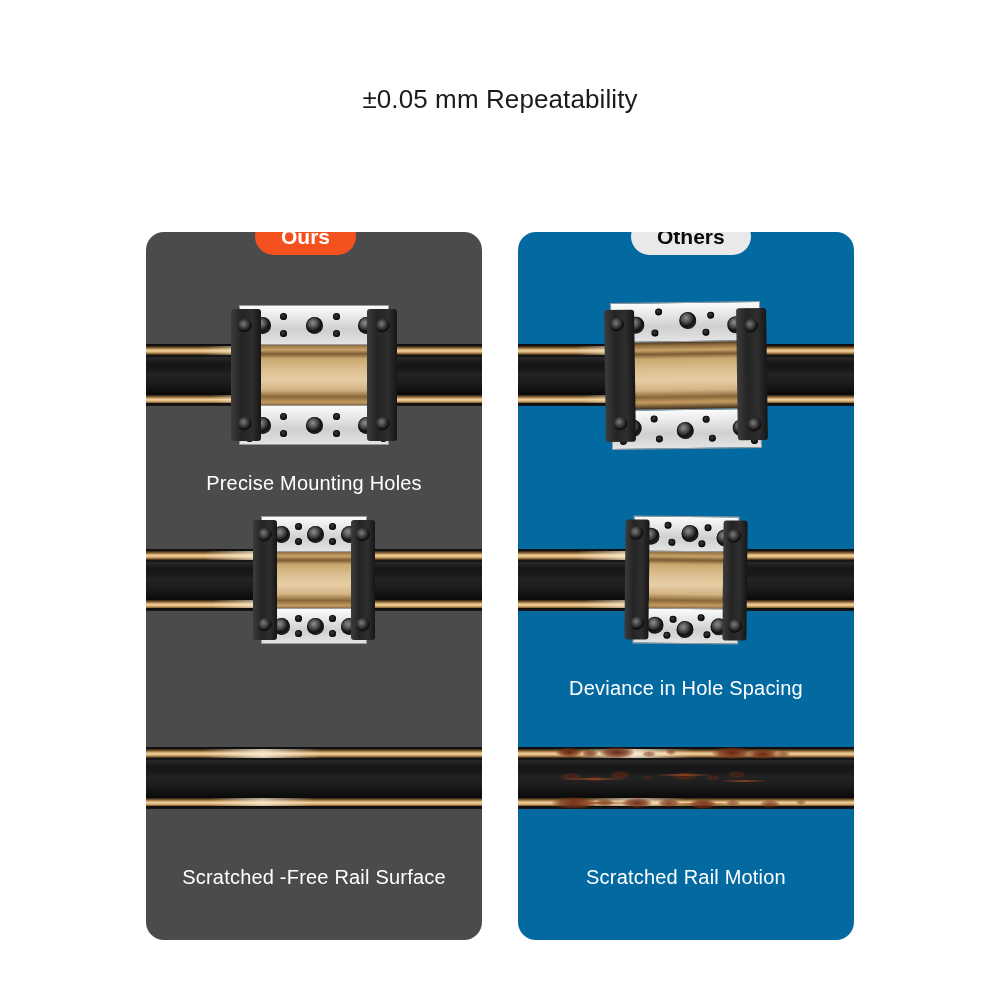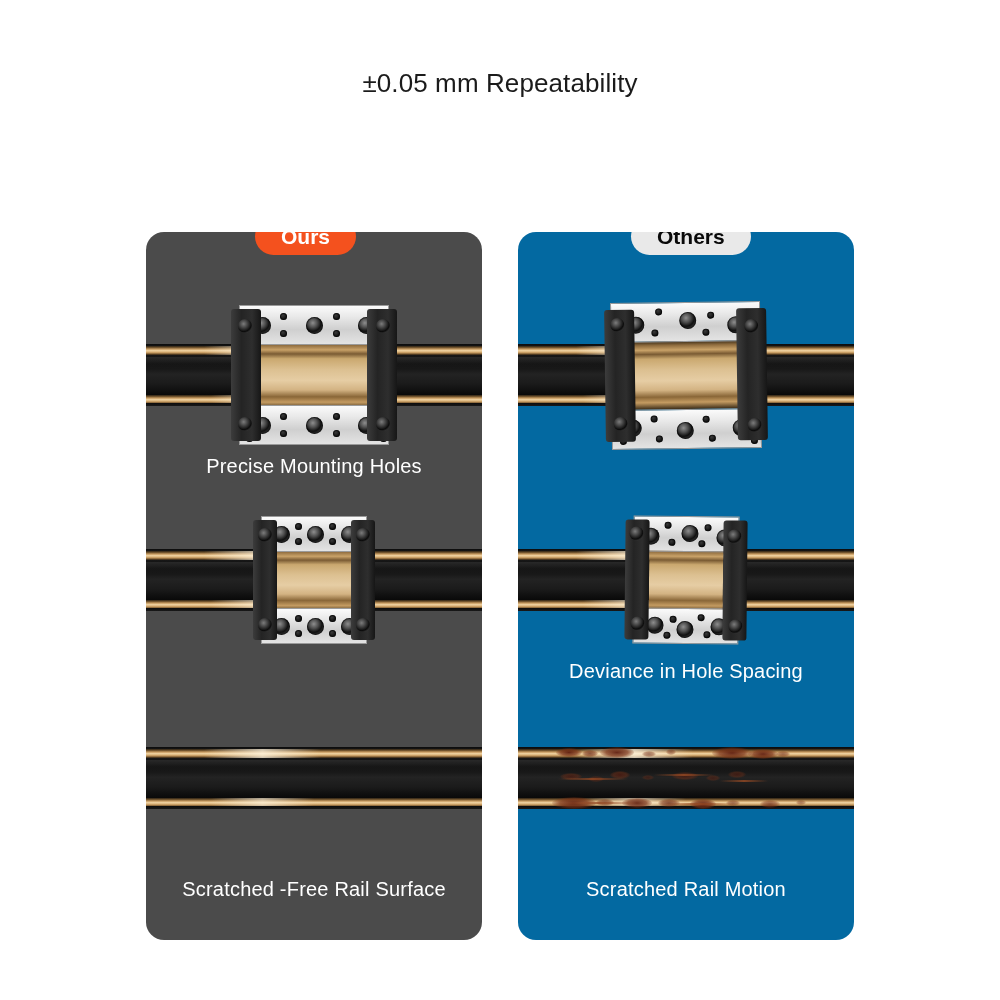--- a/index.html
+++ b/index.html
@@ -15,20 +15,21 @@
   
   .header { width:100%; padding-top:68px; text-align:center; }
   .title {
     font-size:43px;
     font-weight:bold;
     color:#F4511E;
     letter-spacing:-0.6px;
     line-height:1.1;
   }
   .subtitle {
+    margin-top:16px;
     font-size:26px;
     font-weight:normal;
     color:#1b1b1b;
     letter-spacing:0.1px;
   }
 
   
   .compare {
     position:absolute;
     left:146px;
@@ -199,22 +200,22 @@
   
   .caption {
     position:absolute;
     left:0; width:100%;
     text-align:center;
     color:#ffffff;
     font-size:20px;
     letter-spacing:.2px;
     white-space:nowrap;
   }
-  .row-1 .caption, .row-2 .caption { top:155px; }
-  .row-3 .caption { top:168px; }
+  .row-1 .caption, .row-2 .caption { top:172px; }
+  .row-3 .caption { top:156px; }
 </style>
 </head>
 <body>
 
 <div class="header">
   <div class="subtitle">±0.05 mm Repeatability</div>
 </div>
 
 <div class="compare">
 

